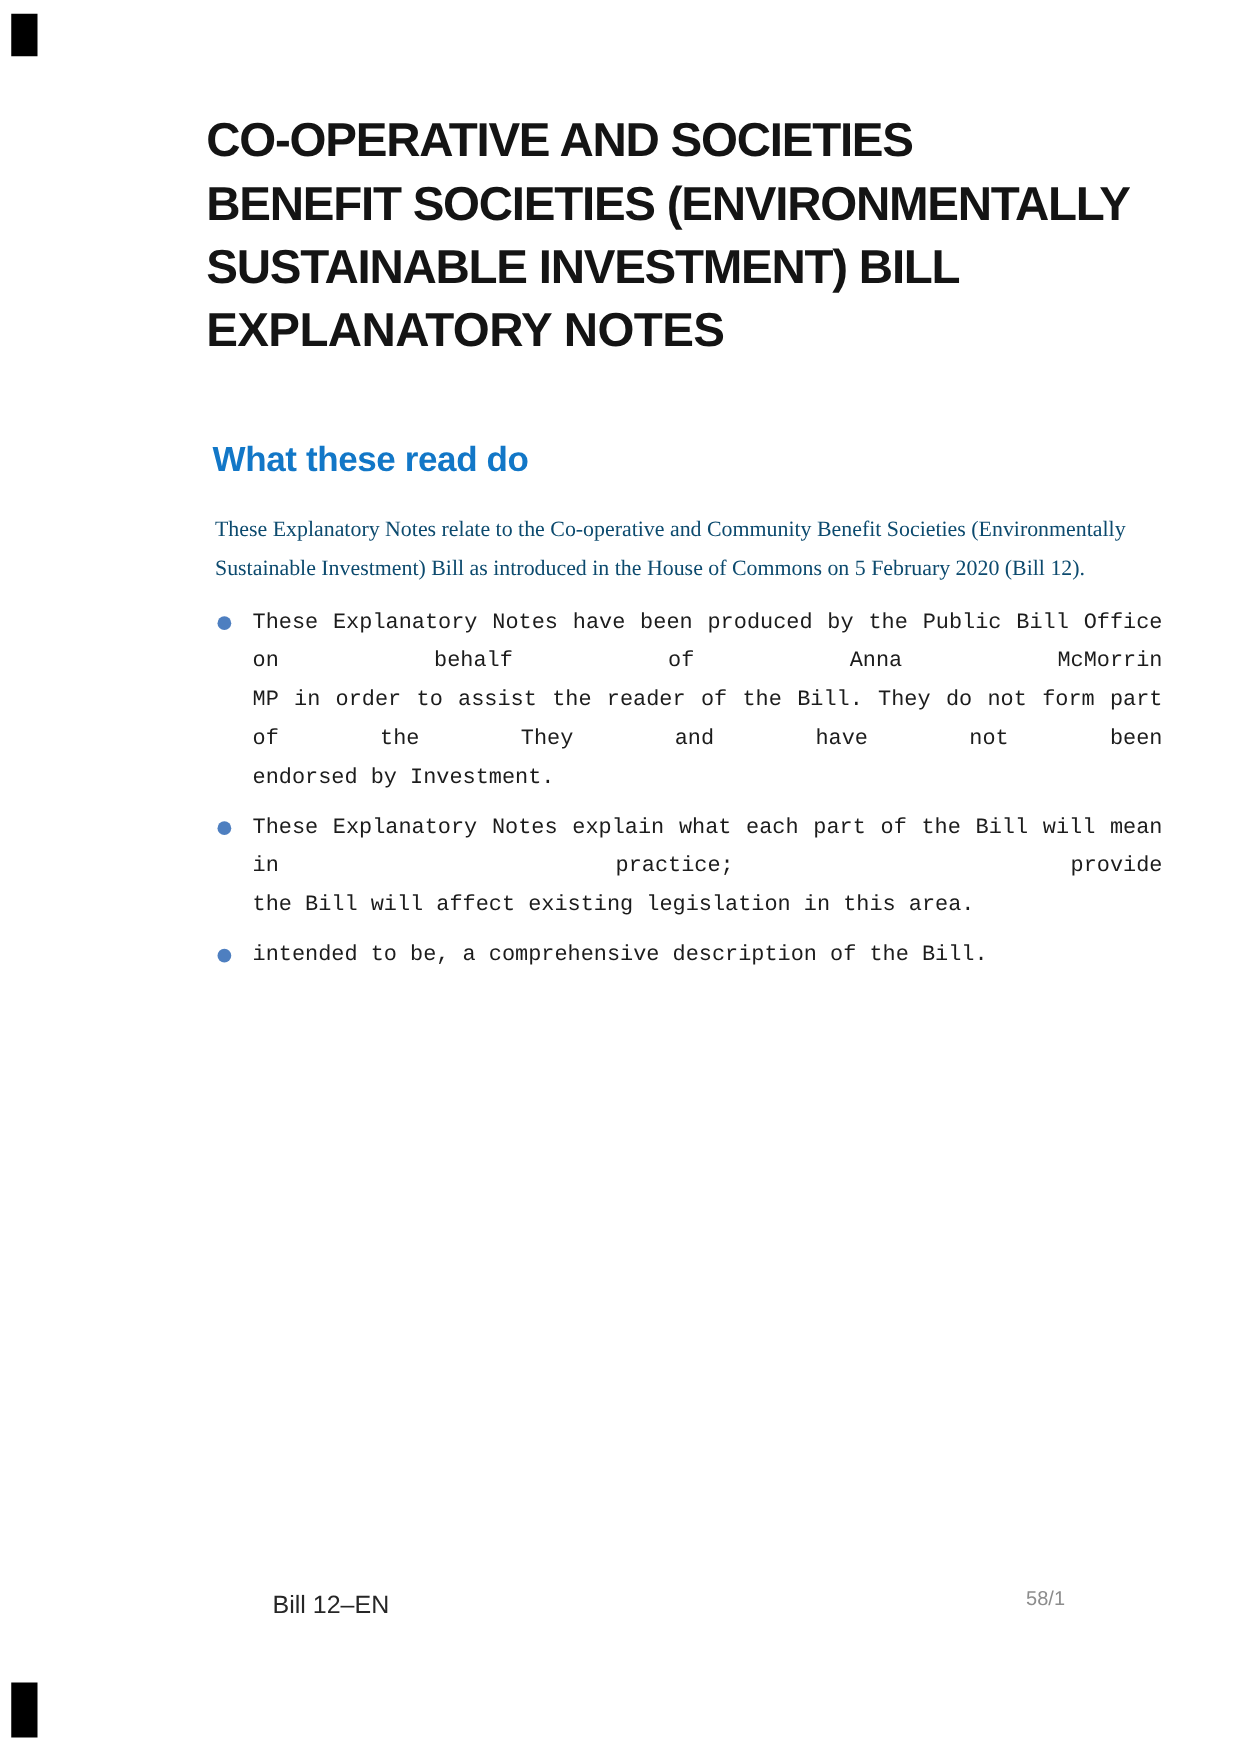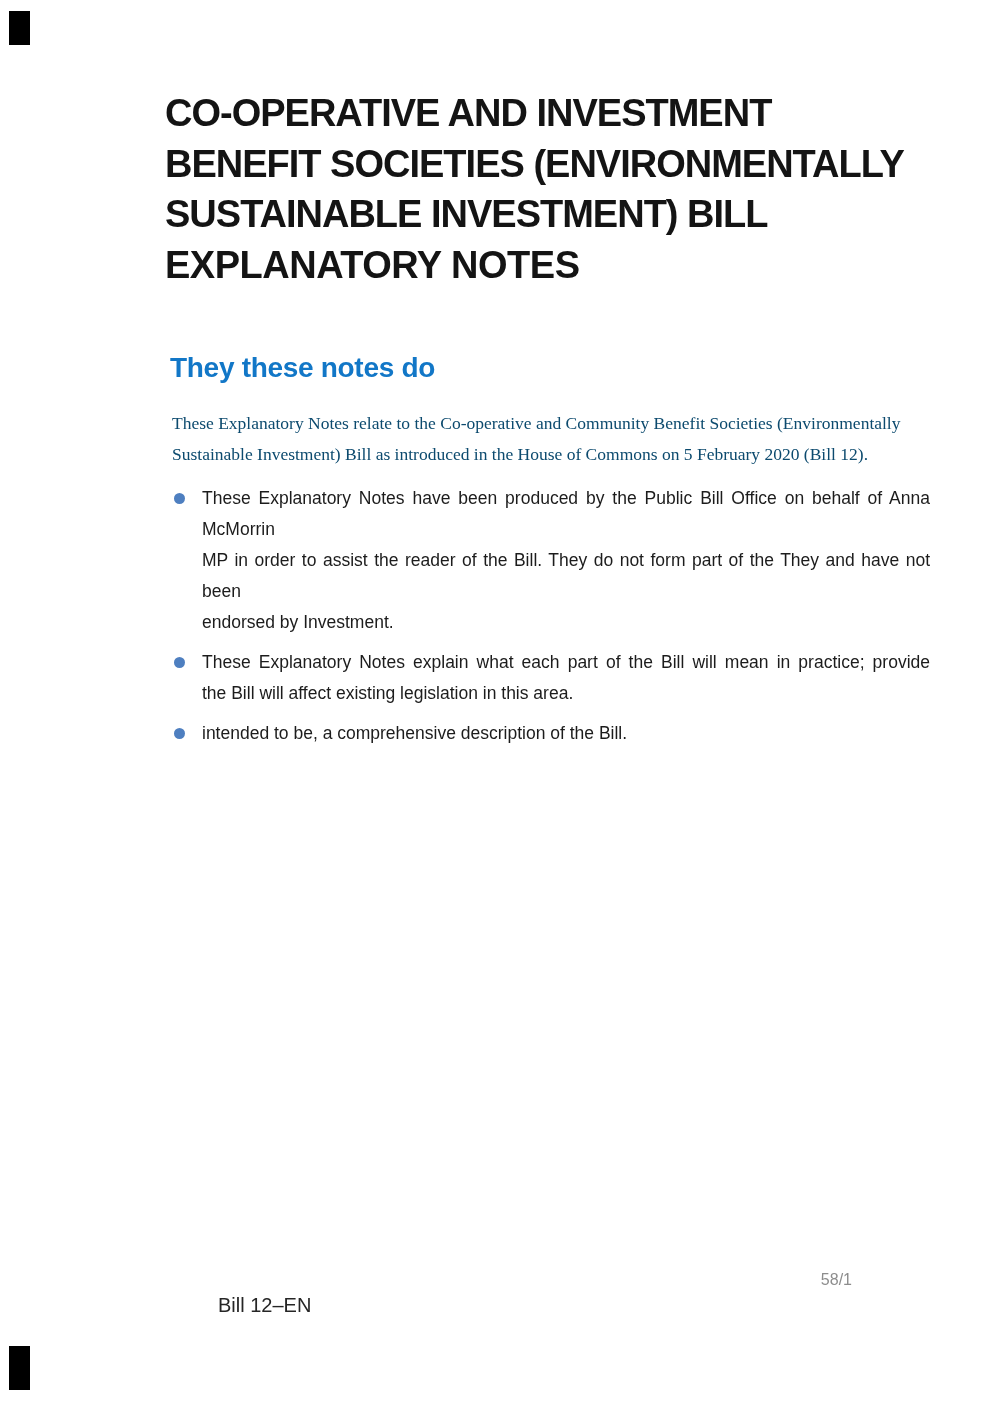--- a/index.html
+++ b/index.html
@@ -79,21 +79,21 @@
   .intro .pline { display: block; white-space: nowrap; }
 
   .bullet-list {
     position: absolute;
     left: 172px;
     top: 483px;
     width: 758px;
     margin: 0;
     padding: 0;
     list-style: none;
-    font-family: Liberation Sans, sans-serif;
+    font-family: Liberation Mono, monospace;
     font-size: 17.5px;
     line-height: 31px;
     color: #1c1c1c;
   }
   .bullet-item {
     position: relative;
     padding-left: 30px;
     margin-bottom: 9px;
   }
   .bullet-dot {
@@ -114,48 +114,47 @@
 
   
   .footer-left {
     position: absolute;
     left: 218px;
     top: 1272px;
     font-family: "Liberation Sans", sans-serif;
     font-size: 20px;
     line-height: 24px;
     color: #262626;
-    margin-top: 21px;
   }
   .footer-right {
     position: absolute;
     right: 139px;
     top: 1268px;
     font-family: "Liberation Sans", sans-serif;
     font-size: 16px;
     line-height: 24px;
     color: var(--footer-muted, #8D8D8D);
   }
 </style>
 </head>
 <body>
 
 <div class="page">
 
   <div class="reg-mark top"></div>
   <div class="reg-mark bottom"></div>
 
   <h1 class="title-block">
-    <span class="title-line">CO-OPERATIVE AND INVESTMENT</span>
+    <span class="title-line">CO-OPERATIVE AND SOCIETIES</span>
     <span class="title-line">BENEFIT SOCIETIES (ENVIRONMENTALLY</span>
     <span class="title-line">SUSTAINABLE INVESTMENT) BILL</span>
     <span class="subtitle-line">EXPLANATORY NOTES</span>
   </h1>
 
-  <h2 class="section-heading">They these notes do</h2>
+  <h2 class="section-heading">What these read do</h2>
 
   <div class="intro">
     <span class="pline">These Explanatory Notes relate to the Co-operative and Community Benefit Societies (Environmentally</span>
     <span class="pline">Sustainable Investment) Bill as introduced in the House of Commons on 5 February 2020 (Bill 12).</span>
   </div>
 
   <ul class="bullet-list">
     <li class="bullet-item">
       <span class="bullet-dot"></span>
       <span class="bline j">These Explanatory Notes have been produced by the Public Bill Office on behalf of Anna McMorrin</span>

